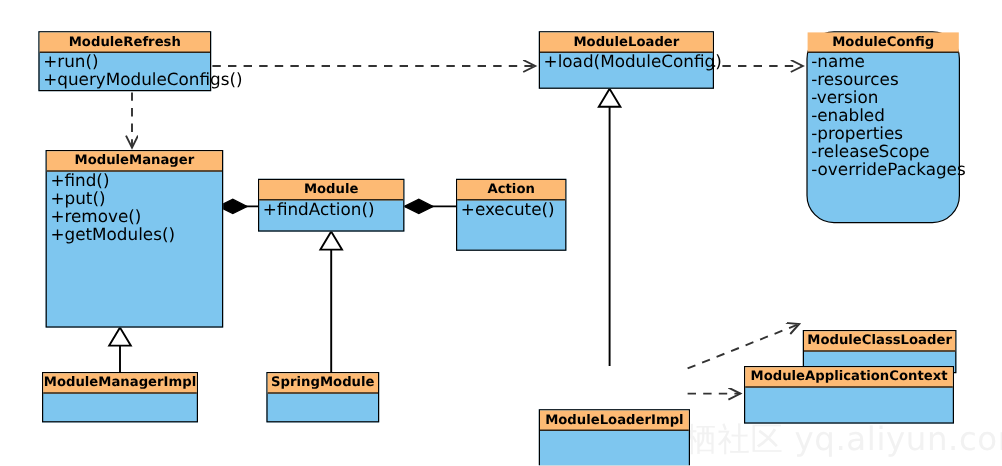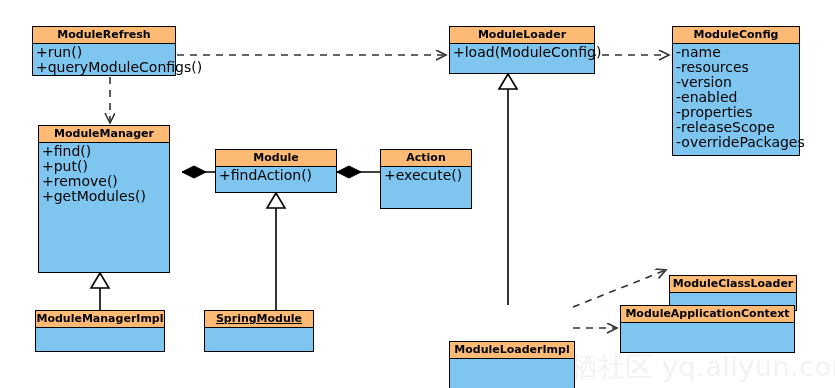--- a/index.html
+++ b/index.html
@@ -137,34 +137,34 @@
     </div>
   </div>
 
   <div class="uml-class" style="left:449px; top:26px; width:146px; height:48px;">
     <div class="uml-header">ModuleLoader</div>
     <div class="uml-body">
       <div>+load(ModuleConfig)</div>
     </div>
   </div>
 
-  <div class="uml-class" style="left:672px; top:26px; width:128px; height:130px;">
+  <div class="uml-class" style="left:672px; top:26px; width:128px; height:160px;border-radius:23px;">
     <div class="uml-header">ModuleConfig</div>
     <div class="uml-body">
       <div>-name</div>
       <div>-resources</div>
       <div>-version</div>
       <div>-enabled</div>
       <div>-properties</div>
       <div>-releaseScope</div>
       <div>-overridePackages</div>
     </div>
   </div>
 
-  <div class="uml-class" style="left:38px; top:125px; width:132px; height:148px;">
+  <div class="uml-class" style="left:38px; top:125px; width:148px; height:148px;">
     <div class="uml-header">ModuleManager</div>
     <div class="uml-body">
       <div>+find()</div>
       <div>+put()</div>
       <div>+remove()</div>
       <div>+getModules()</div>
     </div>
   </div>
 
   <div class="uml-class" style="left:215px; top:149px; width:122px; height:44px;">
@@ -184,21 +184,21 @@
   <div class="uml-class" style="left:669px; top:227px; width:128px; height:36px;margin-top:48px;">
     <div class="uml-header">ModuleClassLoader</div>
     <div class="uml-body"></div>
   </div>
 
   <div class="uml-class" style="left:35px; top:310px; width:130px; height:42px;">
     <div class="uml-header">ModuleManagerImpl</div>
     <div class="uml-body"></div>
   </div>
 
-  <div class="uml-class" style="left:204px; top:310px; width:110px; height:42px;text-decoration:underline;">
+  <div class="uml-class" style="left:222px; top:310px; width:94px; height:42px;">
     <div class="uml-header">SpringModule</div>
     <div class="uml-body"></div>
   </div>
 
   <div class="uml-class" style="left:449px; top:305px; width:126px; height:48px;margin-top:36px;">
     <div class="uml-header">ModuleLoaderImpl</div>
     <div class="uml-body"></div>
   </div>
 
   <div class="uml-class" style="left:620px; top:305px; width:175px; height:48px;">

